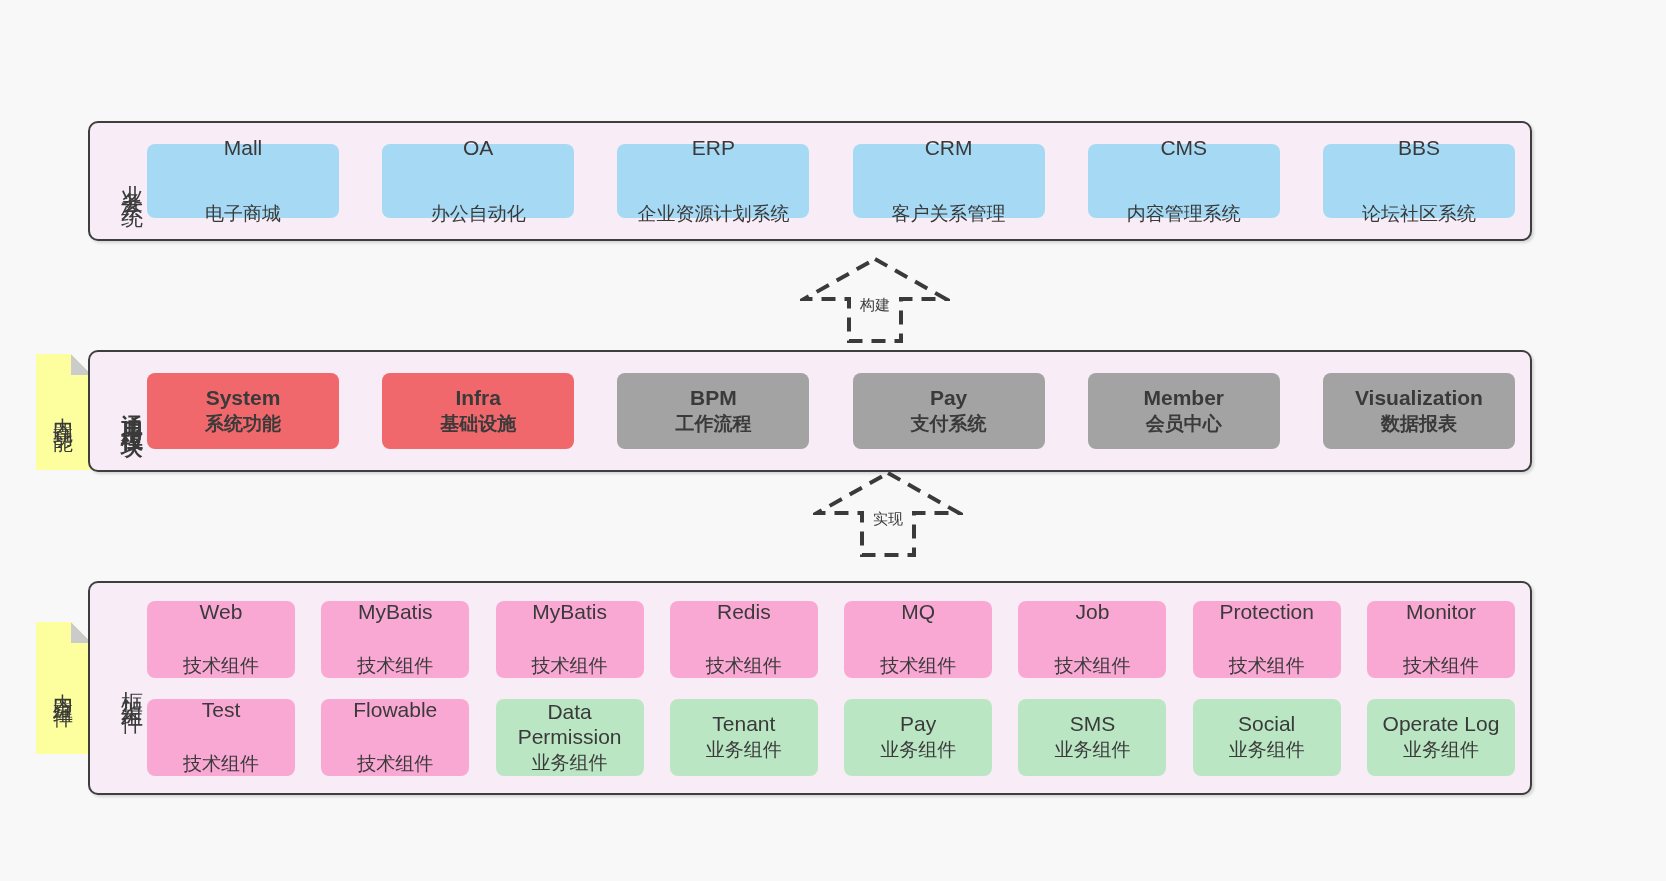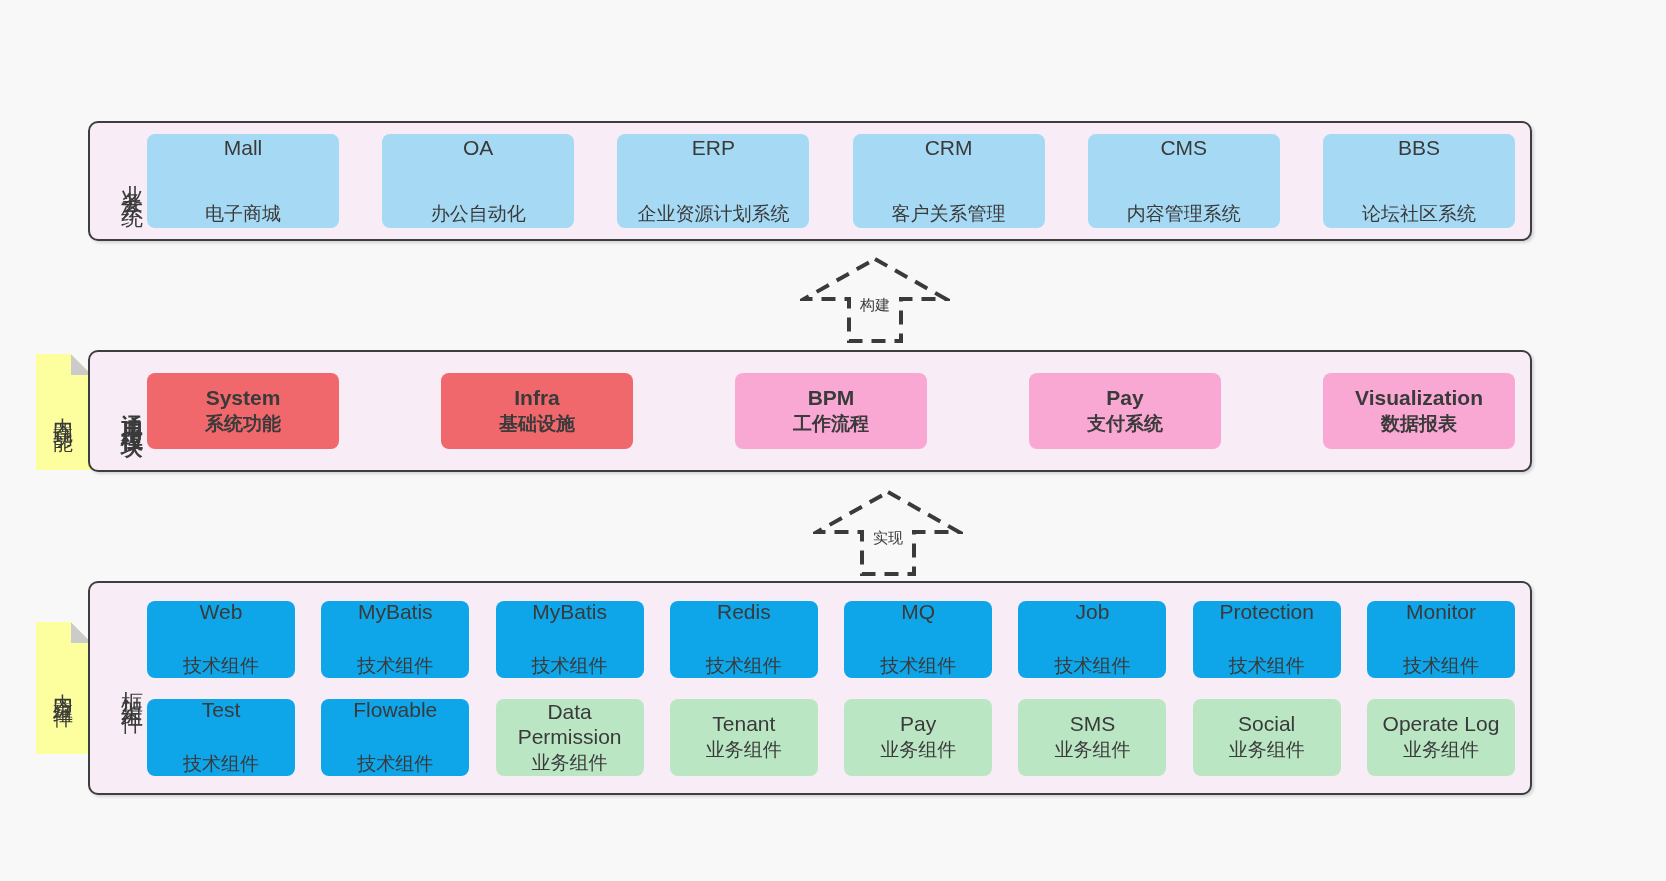--- a/index.html
+++ b/index.html
@@ -27,33 +27,33 @@
   }
   .rows{flex:1;display:flex;flex-direction:column;gap:21px;padding-right:15px;}
   .row{display:flex;justify-content:space-between;align-items:stretch;}
   
   .box{
     border-radius:8px;display:flex;flex-direction:column;
     align-items:center;justify-content:center;text-align:center;
     color:#3a3a3a;
   }
   .row-6 .box{width:192px;height:76px;}
-  #layer-business .box{height:94px;gap:40px;}
+  #layer-business .box{height:74px;gap:40px;}
   .row-8 .box{width:148px;height:77px;}
   .box .en{font-size:21px;line-height:1.22;}
   .box .zh{font-size:19px;line-height:1.35;}
   .blue{background:#a6daf4;}
   .red{background:#f0686c;}
-  .pink{background:#f9a8d4;}
-  .green{background:#0ea5e9;gap:28px;}
+  .pink{background:#a3a3a3;}
+  .green{background:#f9a8d4;gap:28px;}
   .green-light{background:#bae6c4;}
   
   .arrow{position:absolute;width:150px;height:88px;}
   #arrow-build{left:800px;top:256px;}
-  #arrow-implement{left:813px;top:489px;}
+  #arrow-implement{left:813px;top:470px;}
   .arrow svg{position:absolute;left:0;top:0;}
   .arrow-label{
     position:absolute;left:50%;top:38px;transform:translateX(-50%);
     background:#f8f8f8;padding:2px 5px;font-size:15px;color:#3a3a3a;
     white-space:nowrap;
   }
   
   .sticky{
     position:absolute;left:36px;width:56px;box-sizing:border-box;
     background:#fdff9f;
@@ -136,20 +136,24 @@
         </div>
         <div class="box pink">
           <div class="en">BPM</div>
           <div class="zh">工作流程</div>
         </div>
         <div class="box pink">
           <div class="en">Pay</div>
           <div class="zh">支付系统</div>
         </div>
         <div class="box pink">
+          <div class="en">Member</div>
+          <div class="zh">会员中心</div>
+        </div>
+        <div class="box pink">
           <div class="en">Visualization</div>
           <div class="zh">数据报表</div>
         </div>
       </div>
   </div>
 </section>
 
 <div class="arrow" id="arrow-implement">
   <svg width="150" height="88" viewBox="0 0 150 88">
     <polygon points="75,3 146,43 101,43 101,85 49,85 49,43 4,43" fill="none" stroke="#3a3a3a" stroke-width="4" stroke-dasharray="14 9"></polygon>

